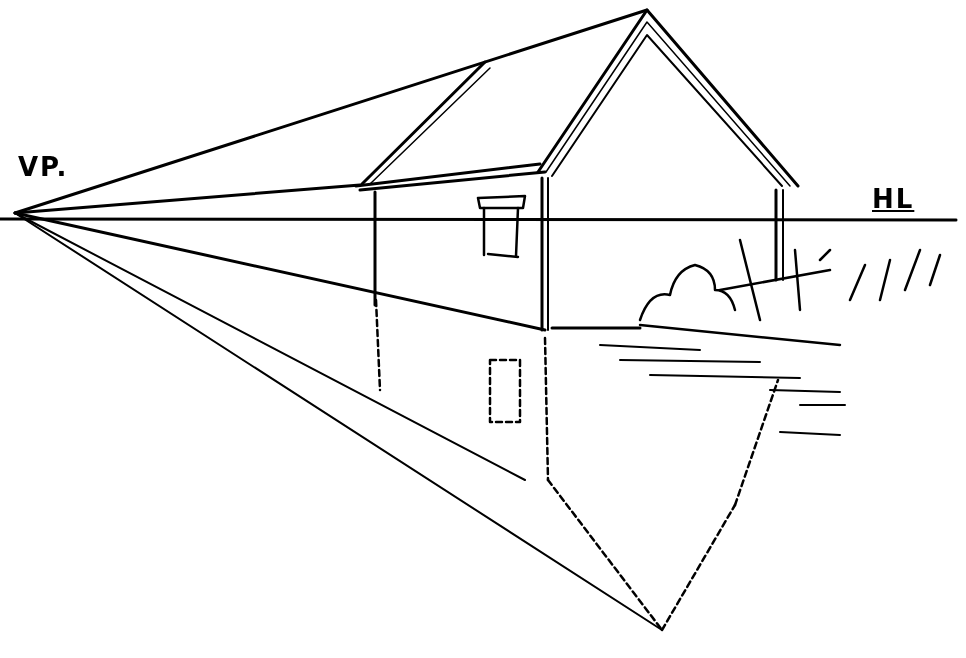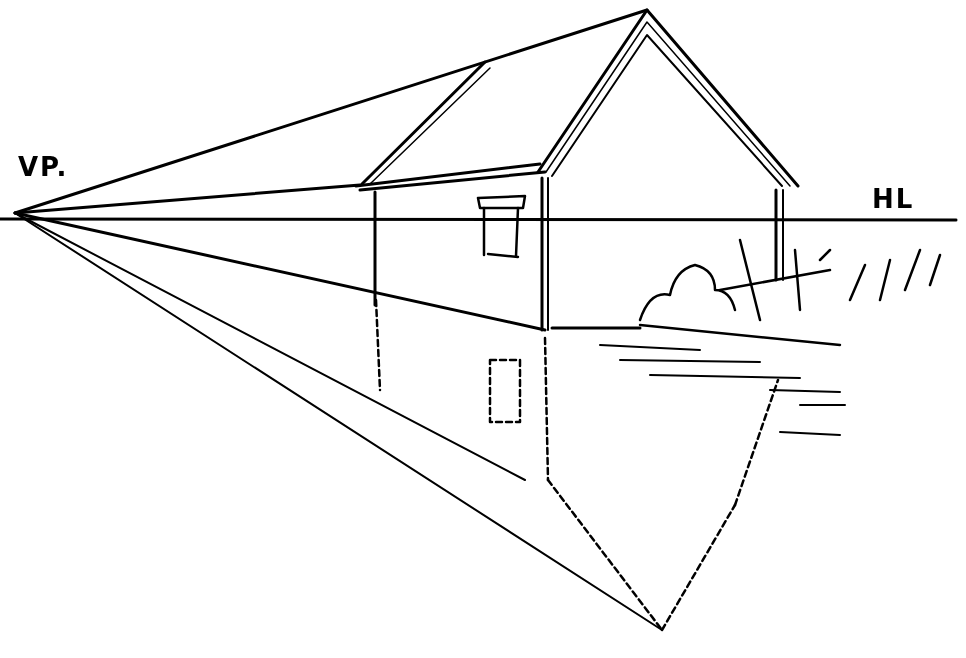--- a/index.html
+++ b/index.html
@@ -1,20 +1,20 @@
 <!DOCTYPE html>
 <html><head>
 <meta charset="utf-8">
 <style>
   html,body{margin:0;padding:0;background:#ffffff;}
   body{width:966px;height:658px;overflow:hidden;position:relative;font-family:"DejaVu Sans",sans-serif;}
   svg{position:absolute;left:0;top:0;}
   .lbl{position:absolute;font-family:"DejaVu Sans",sans-serif;font-weight:bold;font-size:26px;color:#000;letter-spacing:2px;}
   #vp{left:18px;top:152px;}
-  #hl{left:872px;top:184px;}
+  #hl{left:872px;top:184px;text-decoration:underline;}
 </style>
 </head>
 <body>
 
 <div class="lbl" id="vp">VP.</div>
 <div class="lbl" id="hl">HL</div>
 
 <svg width="966" height="658" viewBox="0 0 966 658">
   <g stroke="#000" fill="none" stroke-linecap="round" stroke-linejoin="round">
 

